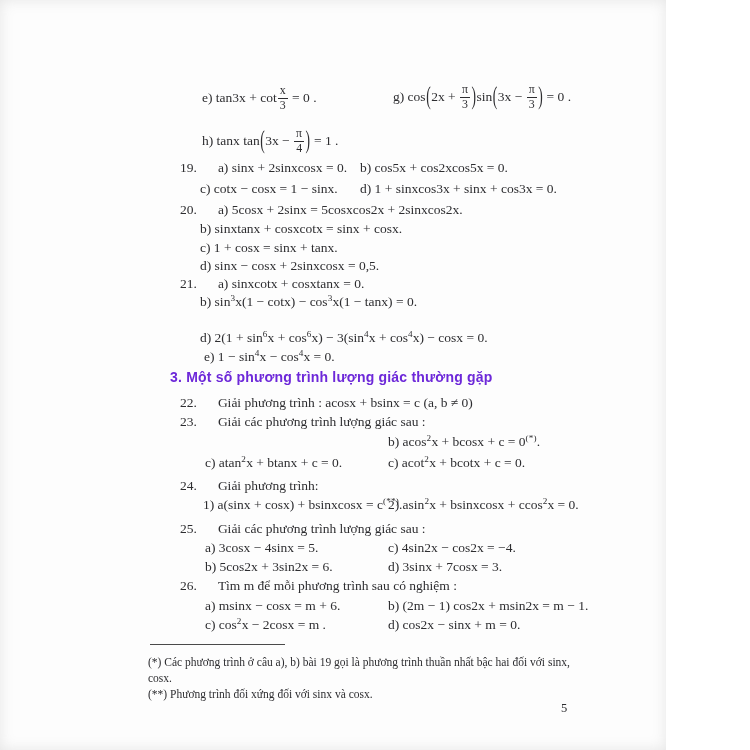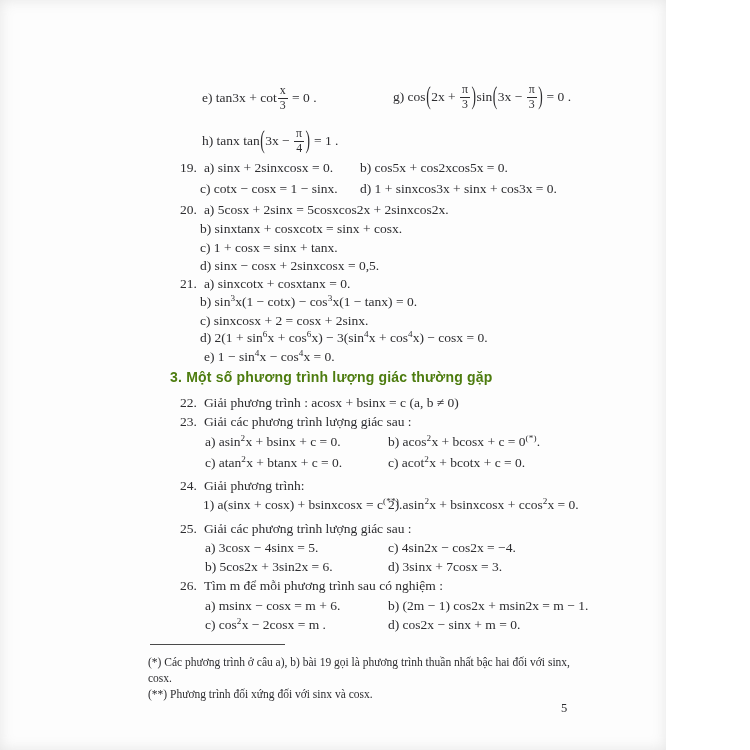--- a/index.html
+++ b/index.html
@@ -11,35 +11,35 @@
     color:#2d2d30;
     box-shadow:inset 0 0 14px rgba(120,120,120,.18);
     overflow:hidden;
   }
   .line{
     position:absolute;
     white-space:nowrap;
     font-size:13.5px;
     line-height:1.25;
   }
-  .exnum{margin-right:7px;}
+  .exnum{margin-right:21px;}
   .formula sup, .line sup{font-size:.68em;line-height:0;vertical-align:super;letter-spacing:.2px;}
   
   .frac{
     display:inline-flex;flex-direction:column;align-items:center;
     vertical-align:middle;line-height:1;font-size:.88em;
     margin:0 1px;transform:translateY(-1px);
   }
   .frac .fn{border-bottom:1px solid #2d2d30;padding:0 2px 1px;}
   .frac .fd{padding-top:1px;}
   
   .bp{display:inline-block;transform:scaleY(1.9);transform-origin:center;font-weight:400;padding:0 .5px;}
   .heading{
     font-family:"Liberation Sans","DejaVu Sans",sans-serif;
-    font-weight:bold;font-size:14px;color:#4d7c0f;letter-spacing:.2px;
+    font-weight:bold;font-size:14px;color:#6d28d9;letter-spacing:.2px;
   }
   .footnote{font-size:11.5px;color:#2d2d30;}
   .divider{position:absolute;height:1px;background:#4a4a4a;}
   .pagenum{position:absolute;font-size:12.5px;color:#2d2d30;}
 </style>
 </head>
 <body>
 
 <div class="page">
 
@@ -90,41 +90,35 @@
   <div class="line" style="left:200px;top:258px">
     <span class="formula">d) sinx − cosx + 2sinxcosx = 0,5.</span>
   </div>
 
   <div class="line" style="left:180px;top:276px">
     <span class="exnum">21.</span><span class="formula">a) sinxcotx + cosxtanx = 0.</span>
   </div>
   <div class="line" style="left:200px;top:294px">
     <span class="formula">b) sin<sup>3</sup>x(1 − cotx) − cos<sup>3</sup>x(1 − tanx) = 0.</span>
   </div>
-  <div class="line" style="left:200px;top:313px">
-    <span class="formula">c) sinxcosx + 2 = cosx + 2sinx.</span>
-  </div>
   <div class="line" style="left:200px;top:330px">
     <span class="formula">d) 2(1 + sin<sup>6</sup>x + cos<sup>6</sup>x) − 3(sin<sup>4</sup>x + cos<sup>4</sup>x) − cosx = 0.</span>
   </div>
   <div class="line" style="left:204px;top:349px">
     <span class="formula">e) 1 − sin<sup>4</sup>x − cos<sup>4</sup>x = 0.</span>
   </div>
 
   <div class="line heading" style="left:170px;top:369px">3. Một số phương trình lượng giác thường gặp</div>
 
   <div class="line" style="left:180px;top:395px">
     <span class="exnum">22.</span><span class="formula">Giải phương trình : acosx + bsinx = c (a, b ≠ 0)</span>
   </div>
 
   <div class="line" style="left:180px;top:414px">
     <span class="exnum">23.</span><span>Giải các phương trình lượng giác sau :</span>
-  </div>
-  <div class="line" style="left:205px;top:434px">
-    <span class="formula">a) asin<sup>2</sup>x + bsinx + c = 0.</span>
   </div>
   <div class="line" style="left:388px;top:434px">
     <span class="formula">b) acos<sup>2</sup>x + bcosx + c = 0<sup>(*)</sup>.</span>
   </div>
   <div class="line" style="left:205px;top:455px">
     <span class="formula">c) atan<sup>2</sup>x + btanx + c = 0.</span>
   </div>
   <div class="line" style="left:388px;top:455px">
     <span class="formula">c) acot<sup>2</sup>x + bcotx + c = 0.</span>
   </div>

